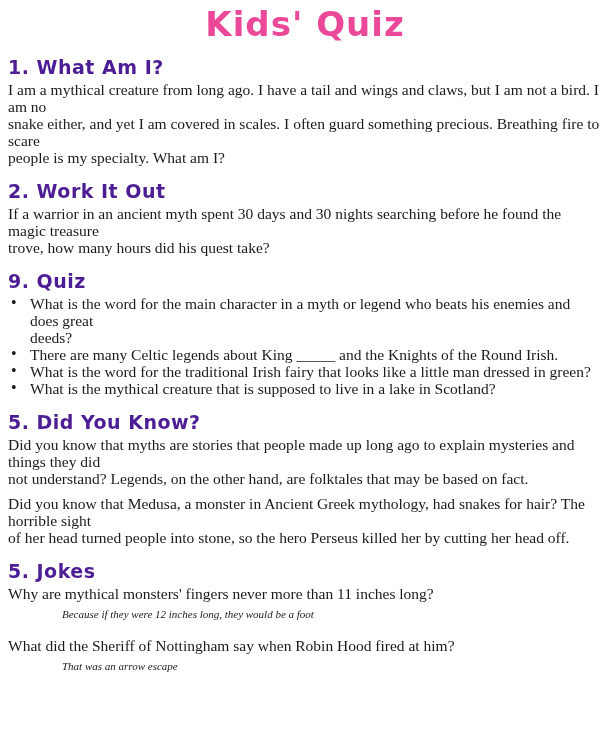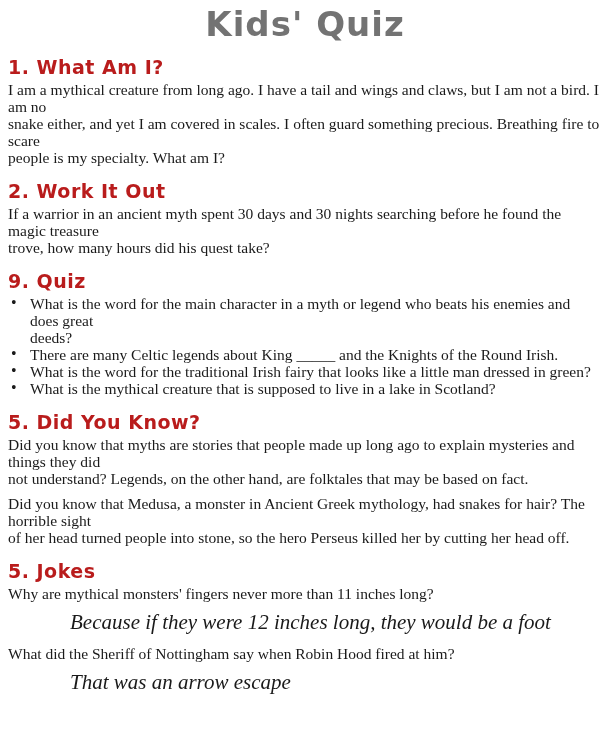--- a/index.html
+++ b/index.html
@@ -17,30 +17,30 @@
     padding: 0 8px;
   }
   .title {
     font-family: "DejaVu Sans", sans-serif;
     font-weight: 700;
     font-size: 34px;
     line-height: 40px;
     letter-spacing: 1px;
     text-align: center;
     margin: 4px 0 12px 0;
-    color: #737373;
+    color: #ec4899;
   }
   .section-heading {
     font-family: "DejaVu Sans", sans-serif;
     font-weight: 700;
     font-size: 19px;
     line-height: 23px;
     letter-spacing: 0.5px;
     margin: 14px 0 2px 0;
-    color: #b91c1c;
+    color: #4c1d95;
   }
   .section-heading.first { margin-top: 10px; }
   .body-text {
     font-size: 15.5px;
     line-height: 17px;
     margin: 0;
     white-space: pre-line;
   }
   .para-gap { margin-bottom: 8px; }
   ul.quiz-list {
@@ -58,24 +58,24 @@
   ul.quiz-list li::before {
     content: "\2022";
     position: absolute;
     left: 3px;
     top: -1px;
     font-size: 16px;
   }
   .joke { margin-bottom: 14px; }
   .joke-q { margin: 0; font-size: 15.5px; line-height: 17px; }
   .joke-a {
-    margin: 12px;
+    margin: 4px;
     padding-left: 50px;
     font-style: italic;
-    font-size: 21px;
+    font-size: 11px;
     line-height: 17px;
   }
 </style>
 </head>
 <body>
 
 <div class="page">
 
   <h1 class="title">Kids' Quiz</h1>
 

